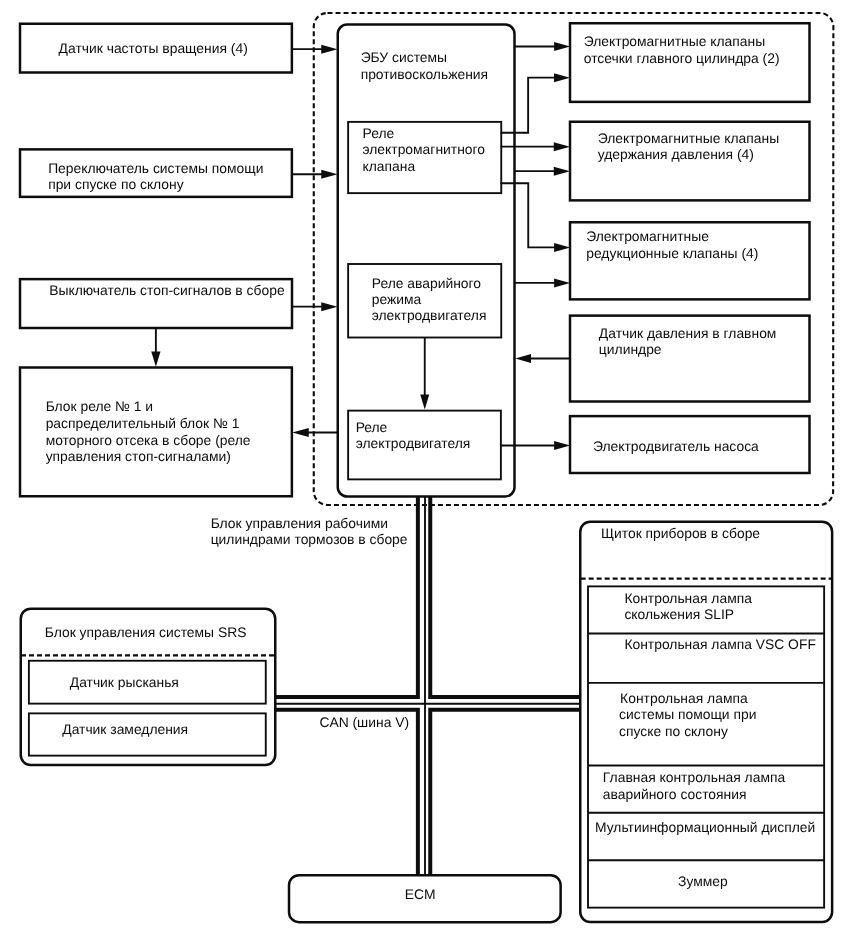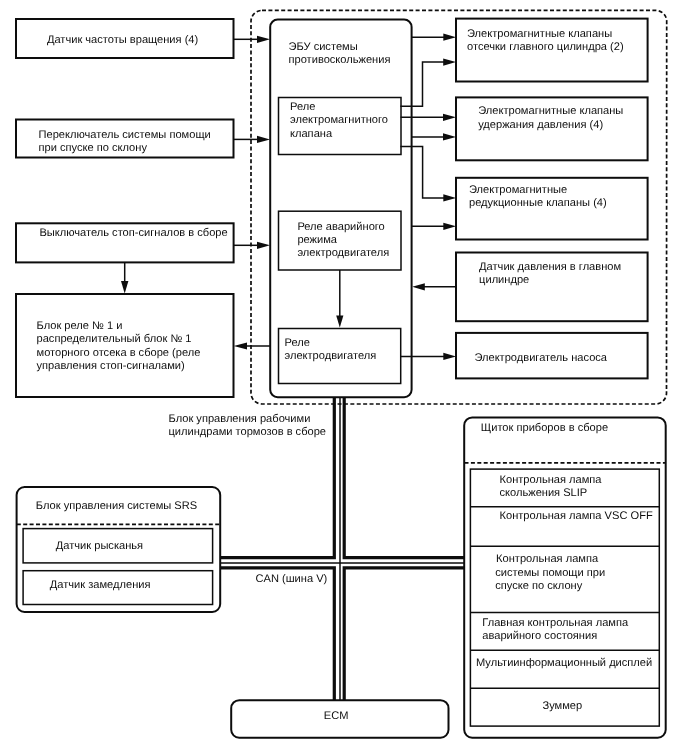--- a/index.html
+++ b/index.html
@@ -1,17 +1,17 @@
 <!DOCTYPE html>
 <html><head>
 <meta charset="utf-8">
 <title>Block diagram</title>
 <style>
   html,body{margin:0;padding:0;background:#ffffff;-webkit-font-smoothing:antialiased;text-rendering:geometricPrecision;}
-  #root{position:relative;width:688px;height:755px;background:#fff;overflow:hidden;}
+  #root{position:relative;width:688px;height:755px;background:#fff;overflow:hidden;border-radius:32px;}
   svg{display:block;shape-rendering:geometricPrecision;}
   text{-webkit-font-smoothing:antialiased;}
   .box{fill:#ffffff;stroke:#0d0d0d;stroke-width:2;}
   .innerbox{fill:#ffffff;stroke:#0d0d0d;stroke-width:1.5;}
   .modbox{fill:#ffffff;stroke:#0d0d0d;stroke-width:2;}
   .wire{stroke:#0d0d0d;stroke-width:1.5;fill:none;stroke-linecap:butt;}
   .busline{stroke:#0d0d0d;fill:none;stroke-linecap:butt;}
   .dashed{fill:none;stroke:#0d0d0d;stroke-width:1.7;stroke-dasharray:4.0 2.4;}
   .ah{fill:#0d0d0d;stroke:none;}
   .t{font-family:"Liberation Sans",sans-serif;font-size:11.1px;fill:#0d0d0d;}

